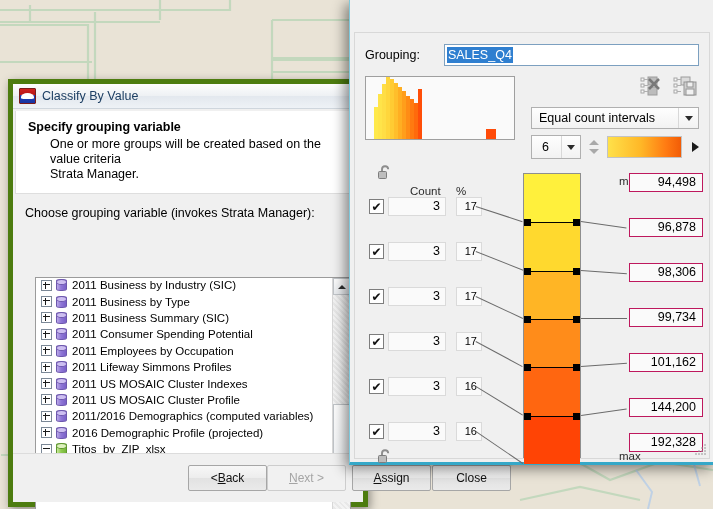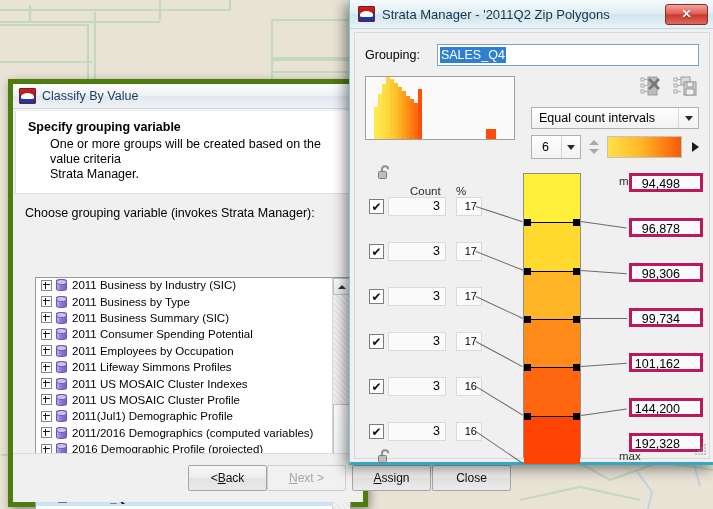--- a/index.html
+++ b/index.html
@@ -116,21 +116,21 @@
   }
   #strata .title-text{font-size:13px;color:#15334d;flex:1;}
   .closebtn{
     width:41px;height:19px;margin-right:2px;border:1px solid #8b2b2b;border-radius:3px;
     background:linear-gradient(to bottom,#f3a19a 0%,#e06257 45%,#c93a2d 52%,#df6a5d 100%);
     display:flex;align-items:center;justify-content:center;color:#fff;
     font-size:12px;font-weight:bold;text-shadow:0 1px 1px rgba(0,0,0,.5);cursor:default;
   }
   .body{position:absolute;left:4px;top:32px;right:4px;bottom:3px;background:#f0f0f0;border:1px solid #d8d8d8;}
 
-  .grouping-row{display:flex;align-items:center;gap:17px;padding:11px 10px 0 10px;}
+  .grouping-row{display:flex;align-items:center;gap:24px;padding:11px 10px 0 10px;}
   .grouping-label{font-size:12.5px;}
   .grouping-input{
     flex:1;height:20px;background:#fff;border:1px solid #7ca0c0;
     display:flex;align-items:center;padding:0 2px;
   }
   .grouping-input span{background:#2f7fd0;color:#fff;font-size:12.5px;padding:1px 1px;}
 
   .hist{
     position:absolute;left:10px;top:43px;width:148px;height:62px;
     background:#fafafa;border:1px solid #9f9f9f;overflow:hidden;
@@ -184,21 +184,21 @@
     border:1px solid #dadada;text-align:right;font-size:12.5px;padding-right:5px;
     box-sizing:border-box;line-height:17px;
   }
   .pctbox{
     position:absolute;left:101px;top:1px;width:26px;height:19px;background:#fafafa;
     border:1px solid #dadada;text-align:right;font-size:11px;padding-right:4px;
     box-sizing:border-box;line-height:17px;
   }
   .valbox{
     position:absolute;right:6px;width:74px;height:19px;background:#fafafa;
-    border:3px solid #be185d;text-align:right;font-size:12.5px;padding-right:20px;
+    border:1px solid #be185d;text-align:right;font-size:12.5px;padding-right:6px;
     box-sizing:border-box;line-height:17px;
   }
   .minmax{position:absolute;font-size:11.5px;color:#2b2b2b;}
   .swatchcol{position:absolute;left:168px;top:0;width:58px;bottom:0;border:1px solid #8e8e8e;box-sizing:border-box;}
   .band{position:absolute;left:0;right:0;}
   .handle{position:absolute;width:7px;height:7px;background:#000;}
   .divline{position:absolute;left:0;right:0;height:1px;background:#000;}
   .leader{position:absolute;height:1px;background:#6b6b6b;transform-origin:0 0;}
   .grip{position:absolute;right:2px;bottom:2px;width:13px;height:13px;opacity:.5;}
 </style>
@@ -317,27 +317,20 @@
           <div class="db">
             <i></i>
           </div>
           <span>2011 US MOSAIC Cluster Profile</span>
         </div>
         <div class="trow">
           <div class="pm plus"></div>
           <div class="db">
             <i></i>
           </div>
-          <span>2011(Jul1) Demographic Profile</span>
-        </div>
-        <div class="trow">
-          <div class="pm plus"></div>
-          <div class="db">
-            <i></i>
-          </div>
           <span>2011/2016 Demographics (computed variables)</span>
         </div>
         <div class="trow">
           <div class="pm plus"></div>
           <div class="db">
             <i></i>
           </div>
           <span>2016 Demographic Profile (projected)</span>
         </div>
         <div class="trow">
@@ -380,25 +373,20 @@
     <div class="btn" style="left:339px;">
       <u>A</u>
         <span>ssign</span>
     </div>
     <div class="btn" style="left:419px;">Close</div>
   </div>
 </div>
 
 <div class="win" id="strata">
 
-  <div class="titlebar">
-    <div class="appicon"></div>
-    <div class="title-text">Strata Manager - '2011Q2 Zip Polygons</div>
-    <div class="closebtn">✕</div>
-  </div>
 
   <div class="body">
 
     <div class="grouping-row">
       <div class="grouping-label">Grouping:</div>
       <div class="grouping-input">
         <span>SALES_Q4</span>
       </div>
     </div>
 

